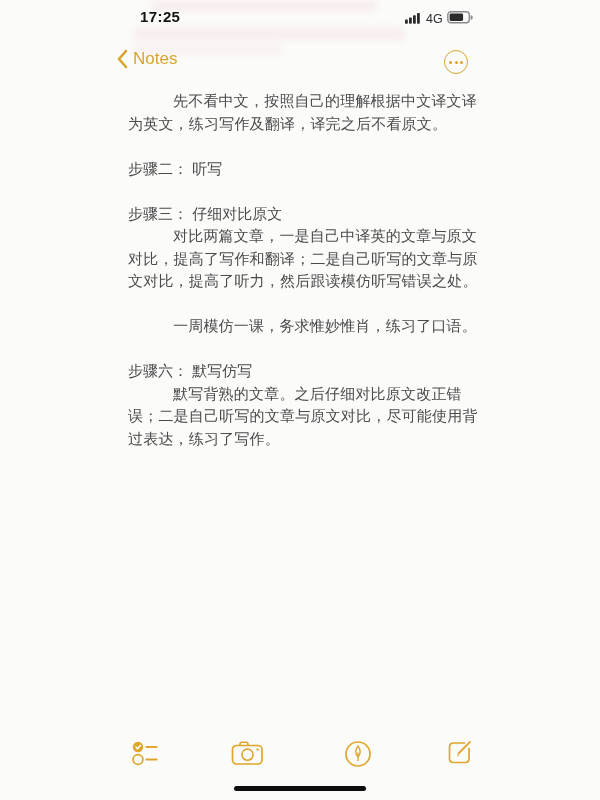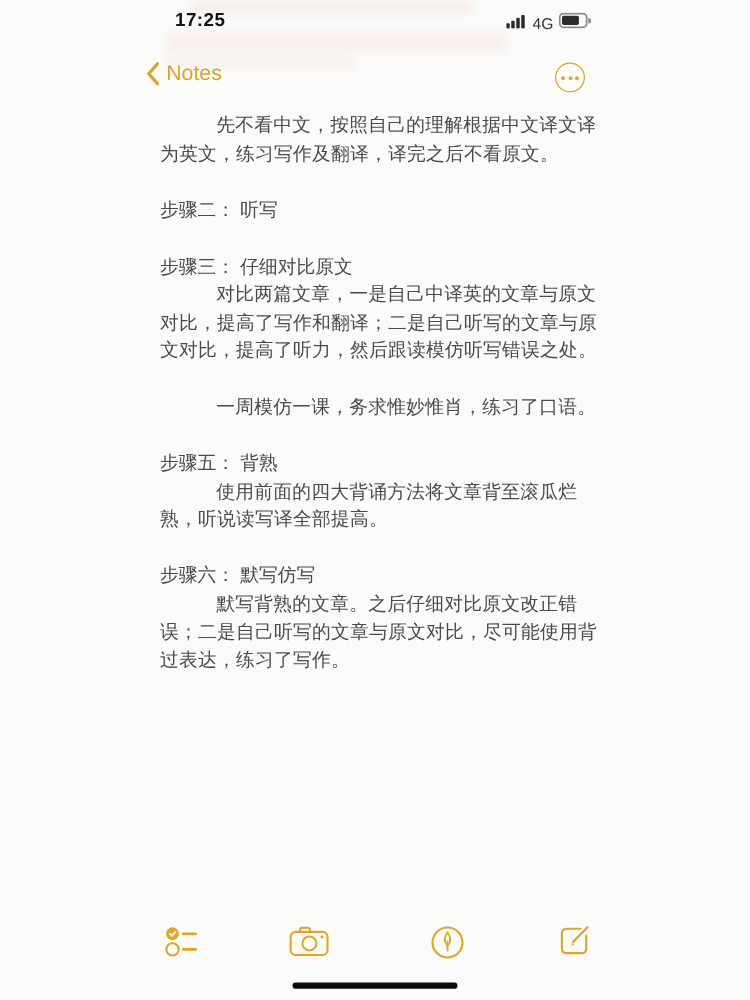--- a/index.html
+++ b/index.html
@@ -95,24 +95,20 @@
     <h2>步骤二： 听写</h2>
   </div>
   <div class="note-section">
     <h2>步骤三： 仔细对比原文</h2>
     <p>对比两篇文章，一是自己中译英的文章与原文对比，提高了写作和翻译；二是自己听写的文章与原文对比，提高了听力，然后跟读模仿听写错误之处。</p>
   </div>
   <div class="note-section">
     <p>一周模仿一课，务求惟妙惟肖，练习了口语。</p>
   </div>
   <div class="note-section">
-    <h2>步骤五： 背熟</h2>
-    <p>使用前面的四大背诵方法将文章背至滚瓜烂熟，听说读写译全部提高。</p>
-  </div>
-  <div class="note-section">
     <h2>步骤六： 默写仿写</h2>
     <p>默写背熟的文章。之后仔细对比原文改正错误；二是自己听写的文章与原文对比，尽可能使用背过表达，练习了写作。</p>
   </div>
 </div>
 
 <div class="abs toolbar-btn tb-checklist">
   <span>
     <svg width="30" height="27" viewBox="0 0 30 27">
       <circle cx="7" cy="7" r="5.2" fill="#dfa62b"></circle>
       <path d="M4.9 7 L6.5 8.7 L9.4 5.4" fill="none" stroke="#fff" stroke-width="1.5" stroke-linecap="round" stroke-linejoin="round"></path>

